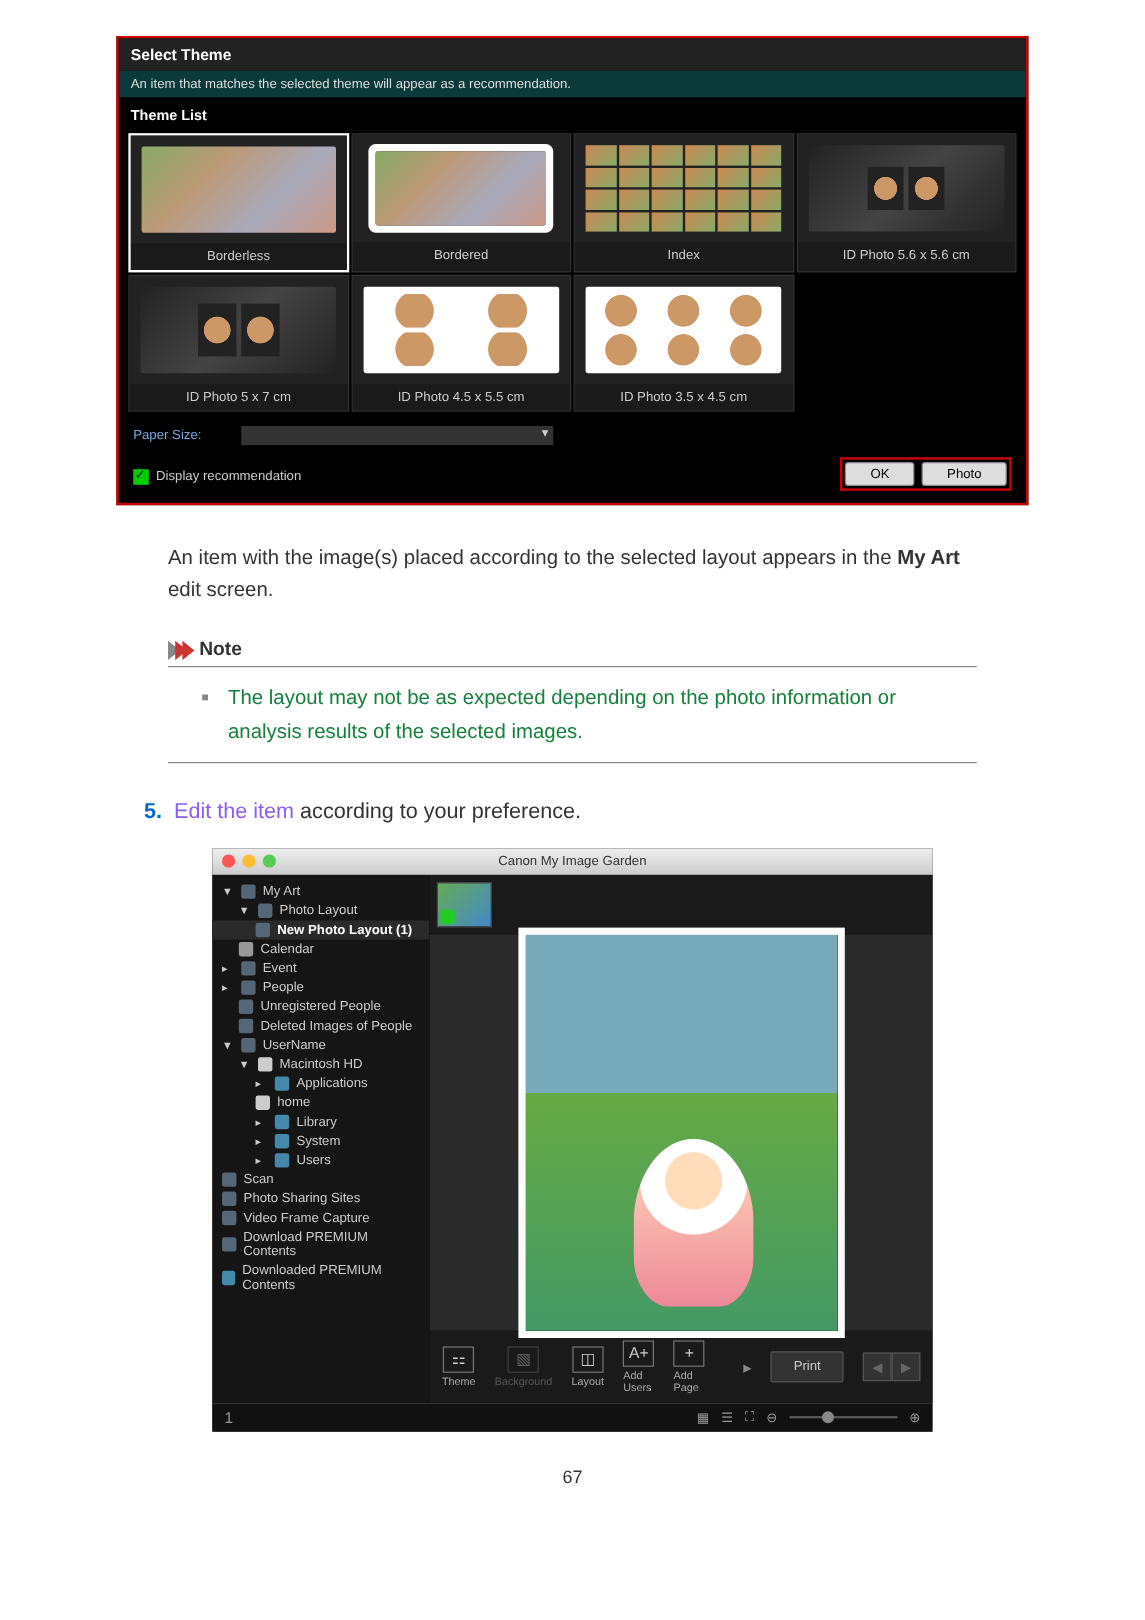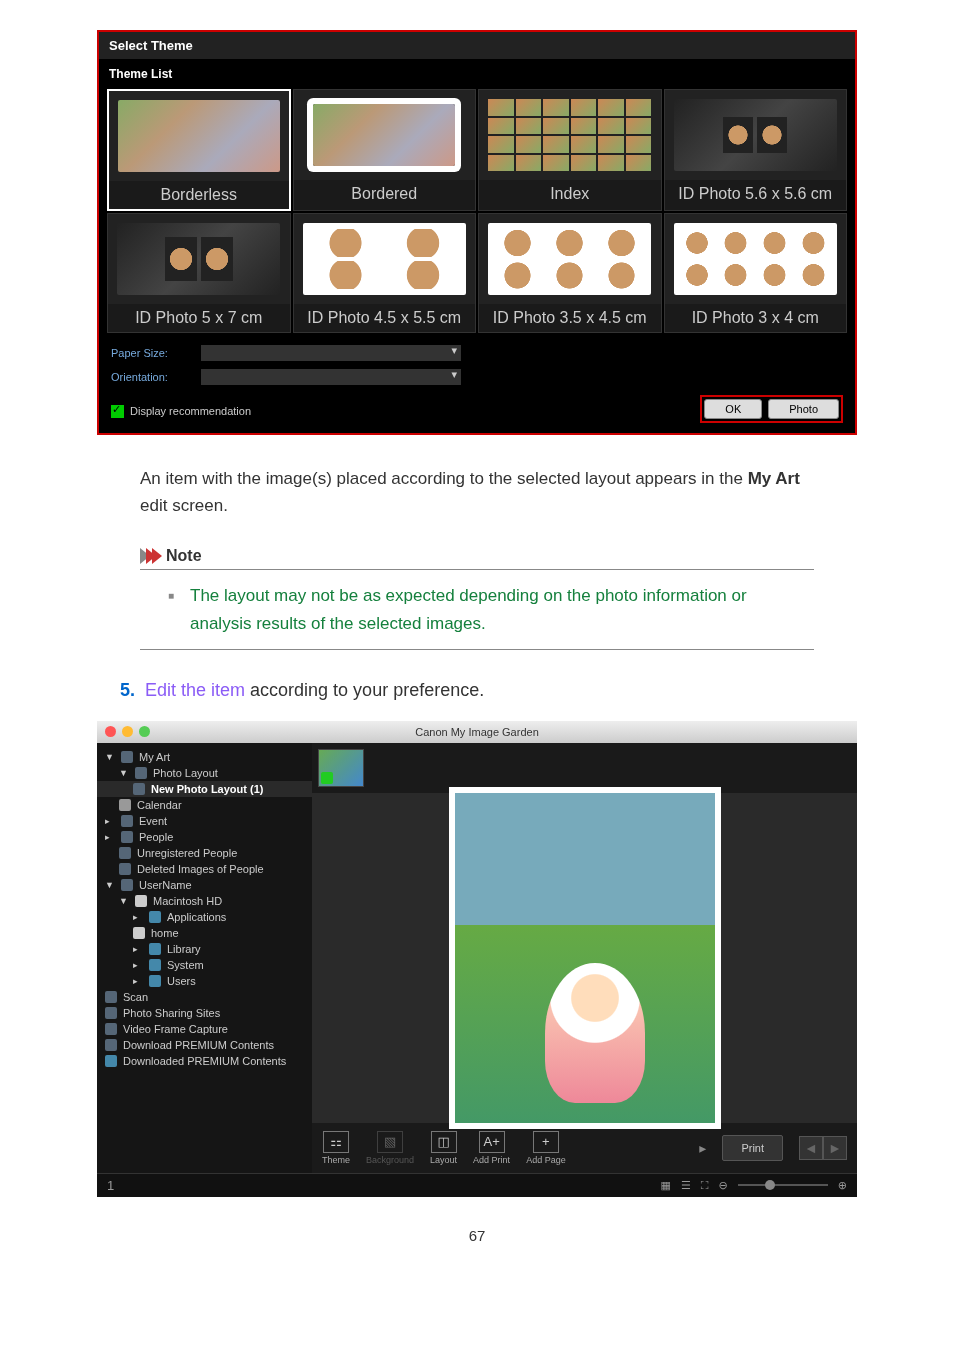--- a/index.html
+++ b/index.html
@@ -9,21 +9,21 @@
     .theme-dialog { background: #000; border: 2px solid #c00; width: 760px; margin: 10px auto 30px; }
     .dialog-title { background: #222; color: #fff; font-weight: bold; padding: 6px 10px; font-size: 13px; }
     .dialog-subtitle { background: #0a3a3a; color: #ddd; padding: 5px 10px; font-size: 11px; }
     .theme-list-label { color: #fff; padding: 8px 10px 4px; font-size: 12px; font-weight: bold; }
     .theme-grid { display: grid; grid-template-columns: repeat(4, 1fr); gap: 2px; padding: 4px 8px 8px; }
     .theme-cell { background: #1a1a1a; border: 1px solid #333; }
     .theme-cell.selected { border: 2px solid #fff; background:#222; }
     .theme-thumb { height: 90px; display: flex; align-items: center; justify-content: center; background: #222; }
     .theme-thumb-inner { width: 90%; height: 80%; background: linear-gradient(135deg,#8a6,#b97,#aab,#c98); border-radius: 2px; }
     .theme-thumb-inner.dark { background: linear-gradient(135deg,#222,#444,#222); }
-    .theme-caption { color: #ccc; text-align: center; font-size: 16px; padding: 5px 2px; background:#1a1a1a;}
+    .theme-caption { color: #ccc; text-align: center; font-size: 11px; padding: 5px 2px; background:#1a1a1a;}
     .index-mosaic { display:grid; grid-template-columns:repeat(6,1fr); gap:2px; width:90%; height:80%;}
     .index-mosaic div{background:linear-gradient(135deg,#c85,#8a6);}
     .settings-row { display: flex; align-items: center; padding: 4px 12px; }
     .settings-label { color: #7ad; font-size: 11px; width: 90px; }
     .settings-select { background: #333; height: 16px; width: 260px; position: relative; }
     .settings-select::after { content:"▾"; color:#ccc; position:absolute; right:4px; top:-1px; font-size:11px;}
     .display-rec { display: flex; align-items: center; padding: 6px 12px; gap:6px;}
     .display-rec .chk { width:13px; height:13px; background:#0c0; display:inline-block; position:relative;}
     .display-rec .chk::after{content:"✓"; color:#000; font-size:11px; position:absolute; left:1px; top:-2px;}
     .display-rec-label { color:#ccc; font-size:11px; }
@@ -46,21 +46,21 @@
     .note-list li { position:relative; padding-left:22px;}
     .note-list li::before { content:"■"; color:#888; font-size:10px; position:absolute; left:0; top:6px;}
     .note-bottom-line { border-bottom:1px solid #888;}
     
     
     .step-row { display:flex; gap:10px; margin: 24px 0 20px 60px; font-size:18px;}
     .step-num { color:#06c; font-weight:bold;}
     .step-link { color:#8b5cf6;}
     
     
-    .app-window { width:760px; margin:10px auto 30px; background:#000;}
+    .app-window { width:600px; margin:10px auto 30px; background:#000;}
     .mac-bar { background: linear-gradient(#eee,#ccc); height:22px; display:flex; align-items:center; padding:0 8px; position:relative;}
     .mac-dots { display:flex; gap:6px;}
     .mac-dot { width:11px; height:11px; border-radius:50%;}
     .mac-dot.r{background:#f55;} .mac-dot.y{background:#fb3;} .mac-dot.g{background:#5c5;}
     .mac-title { position:absolute; left:0; right:0; text-align:center; font-size:11px; color:#333;}
     .app-body { display:flex; min-height:420px;}
     .app-sidebar { width:215px; background:#151515; padding:6px 0; font-size:11px; color:#ccc;}
     .tree-item { display:flex; align-items:center; gap:6px; padding:2px 8px;}
     .tree-indent1{padding-left:22px;} .tree-indent2{padding-left:36px;}
     .tree-item.sel { background:#2a2a2a; font-weight:bold; color:#fff;}
@@ -88,20 +88,21 @@
     .slider-track{width:90px; height:2px; background:#555; position:relative;}
     .slider-track::before{content:"";position:absolute;left:30%;top:-4px;width:10px;height:10px;background:#888;border-radius:50%;}
     
     .page-num { text-align:center; font-size:15px; color:#333; margin-top:20px;}
   </style>
 </head>
 <body>
 
 <div class="theme-dialog">
   <div class="dialog-title">Select Theme</div>
+  <div class="dialog-subtitle">An item that matches the selected theme will appear as a recommendation.</div>
   <div class="theme-list-label">Theme List</div>
   <div class="theme-grid">
     <div class="theme-cell selected">
       <div class="theme-thumb">
           <div class="theme-thumb-inner"></div>
         </div>
       <div class="theme-caption">Borderless</div>
     </div>
     <div class="theme-cell">
       <div class="theme-thumb">
@@ -179,42 +180,23 @@
             <div style="background:radial-gradient(circle,#c96 45%,#fff 47%);"></div>
             <div style="background:radial-gradient(circle,#c96 45%,#fff 47%);"></div>
             <div style="background:radial-gradient(circle,#c96 45%,#fff 47%);"></div>
             <div style="background:radial-gradient(circle,#c96 45%,#fff 47%);"></div>
             <div style="background:radial-gradient(circle,#c96 45%,#fff 47%);"></div>
             <div style="background:radial-gradient(circle,#c96 45%,#fff 47%);"></div>
           </div>
         </div>
       <div class="theme-caption">ID Photo 3.5 x 4.5 cm</div>
     </div>
-    <div class="theme-cell">
-      <div class="theme-thumb">
-          <div class="theme-thumb-inner" style="background:#fff;display:grid;grid-template-columns:repeat(4,1fr);gap:2px;padding:5px;">
-            <div style="background:radial-gradient(circle,#c96 45%,#fff 47%);"></div>
-            <div style="background:radial-gradient(circle,#c96 45%,#fff 47%);"></div>
-            <div style="background:radial-gradient(circle,#c96 45%,#fff 47%);"></div>
-            <div style="background:radial-gradient(circle,#c96 45%,#fff 47%);"></div>
-            <div style="background:radial-gradient(circle,#c96 45%,#fff 47%);"></div>
-            <div style="background:radial-gradient(circle,#c96 45%,#fff 47%);"></div>
-            <div style="background:radial-gradient(circle,#c96 45%,#fff 47%);"></div>
-            <div style="background:radial-gradient(circle,#c96 45%,#fff 47%);"></div>
-          </div>
-        </div>
-      <div class="theme-caption">ID Photo 3 x 4 cm</div>
-    </div>
   </div>
   <div class="settings-row">
     <div class="settings-label">Paper Size:</div>
-    <div class="settings-select"></div>
-  </div>
-  <div class="settings-row">
-    <div class="settings-label">Orientation:</div>
     <div class="settings-select"></div>
   </div>
   <div style="display:flex; align-items:center; justify-content:space-between;">
     <div class="display-rec">
       <span class="chk"></span>
       <span class="display-rec-label">Display recommendation</span>
     </div>
     <div class="dialog-footer">
       <div class="btn-group">
         <button class="dlg-btn">OK</button>
@@ -369,21 +351,21 @@
         <div class="tool-btn dis">
             <div class="tool-ico">▧</div>
             <span>Background</span>
           </div>
         <div class="tool-btn">
             <div class="tool-ico">◫</div>
             <span>Layout</span>
           </div>
         <div class="tool-btn">
             <div class="tool-ico">A+</div>
-            <span>Add Print</span>
+            <span>Add Users</span>
           </div>
         <div class="tool-btn">
             <div class="tool-ico">+</div>
             <span>Add Page</span>
           </div>
         <div class="tool-spacer"></div>
         <span class="expand-ico">▸</span>
         <button class="print-btn">Print</button>
         <div class="nav-arrows">
           <div class="nav-arrow">◄</div>

